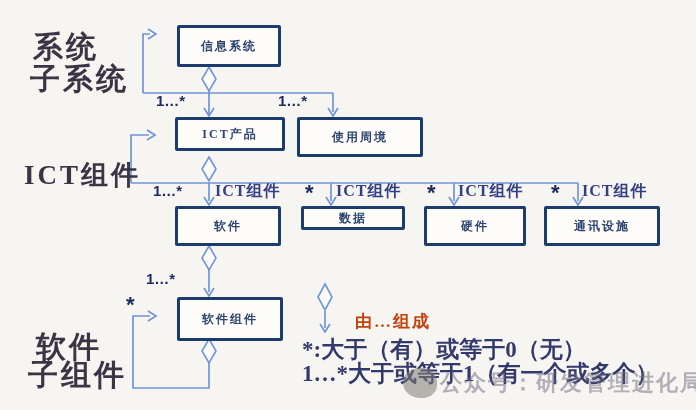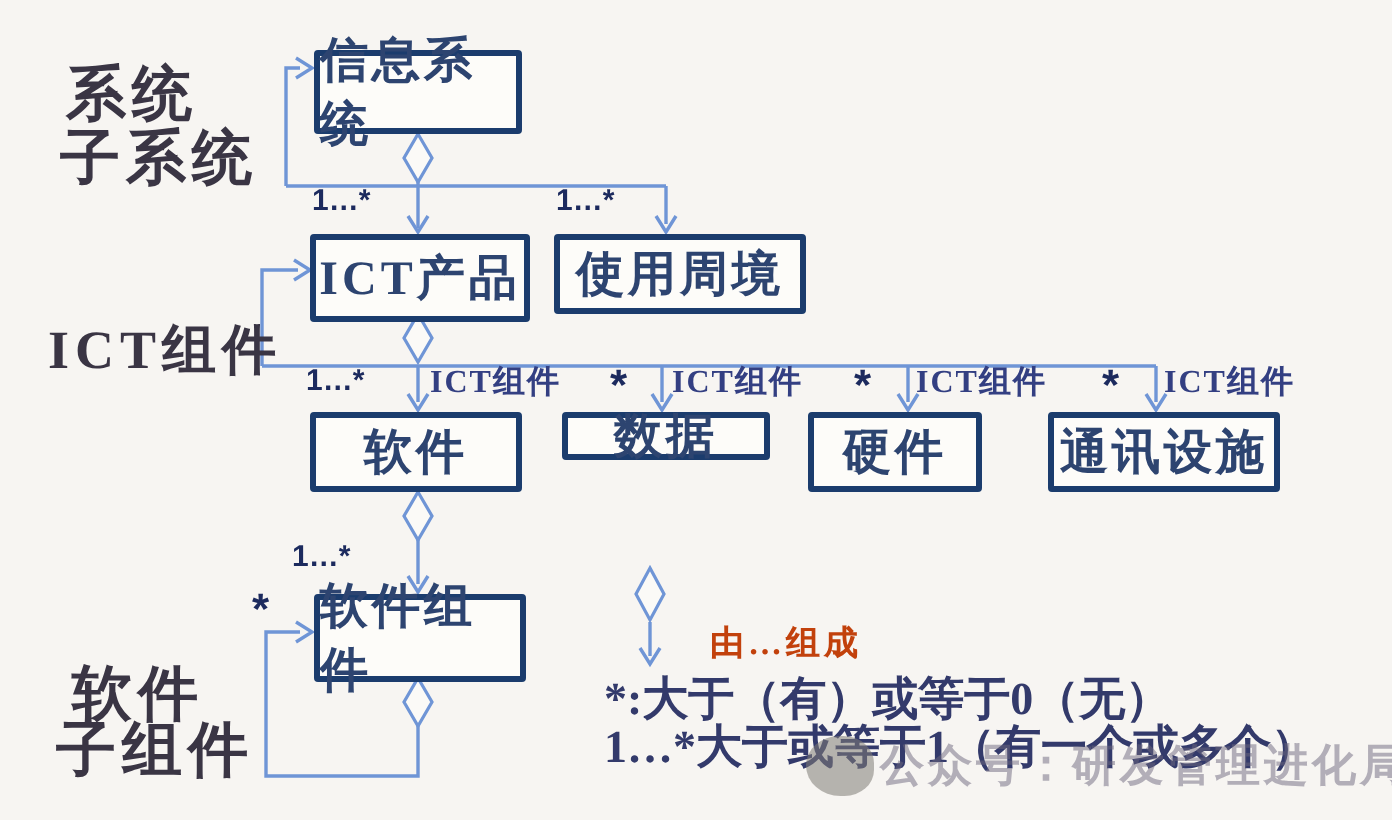--- a/index.html
+++ b/index.html
@@ -6,21 +6,21 @@
   .canvas{
     position:relative;width:696px;height:410px;
     background:#f7f5f2;overflow:hidden;
     font-family:"Liberation Serif", serif;
   }
   .connector-layer{position:absolute;left:0;top:0;z-index:1;}
   .node{
     position:absolute;z-index:2;box-sizing:border-box;
     border:3px solid #1b3c6d;background:#fdfcf9;border-radius:2px;
     display:flex;align-items:center;justify-content:center;
-    color:#2d4470;font-weight:bold;font-size:24px;letter-spacing:2px;
+    color:#2d4470;font-weight:bold;font-size:12px;letter-spacing:2px;margin-left:20px;
   }
   .side-label{
     position:absolute;z-index:3;color:#3a3544;font-weight:bold;
     font-size:30px;letter-spacing:3px;white-space:nowrap;
   }
   .mult{
     position:absolute;z-index:3;color:#1c2a5e;font-weight:bold;
     font-size:15px;font-family:"Liberation Sans", sans-serif;white-space:nowrap;
   }
   .star{
@@ -98,25 +98,25 @@
     <g stroke="#6f95d6" stroke-width="1.6" fill="#fbfaf7">
       <polygon points="209,67 216,79 209,91 202,79"></polygon>
       <polygon points="209,157 216,169 209,181 202,169"></polygon>
       <polygon points="209,246 216,258 209,270 202,258"></polygon>
       <polygon points="209,339 216,351 209,363 202,351"></polygon>
       <polygon points="325,284 332,297 325,310 318,297"></polygon>
     </g>
   </svg>
 
   <div class="node" style="left:157px;top:25px;width:104px;height:42px">信息系统</div>
-  <div class="node" style="left:155px;top:117px;width:110px;height:44px">ICT产品</div>
+  <div class="node" style="left:155px;top:117px;width:110px;height:34px">ICT产品</div>
   <div class="node" style="left:277px;top:117px;width:126px;height:40px">使用周境</div>
   <div class="node" style="left:155px;top:206px;width:106px;height:40px">软件</div>
   <div class="node" style="left:281px;top:206px;width:104px;height:24px">数据</div>
-  <div class="node" style="left:404px;top:206px;width:87px;height:40px">硬件</div>
+  <div class="node" style="left:404px;top:206px;width:102px;height:40px">硬件</div>
   <div class="node" style="left:524px;top:206px;width:116px;height:40px">通讯设施</div>
   <div class="node" style="left:157px;top:297px;width:106px;height:44px">软件组件</div>
 
   <div class="side-label" style="left:33px;top:27px">系统</div>
   <div class="side-label" style="left:30px;top:59px">子系统</div>
   <div class="side-label" style="left:24px;top:157px;font-size:27px">ICT组件</div>
   <div class="side-label" style="left:36px;top:327px">软件</div>
   <div class="side-label" style="left:28px;top:355px">子组件</div>
 
   <div class="mult" style="left:156px;top:92px">1…*</div>

